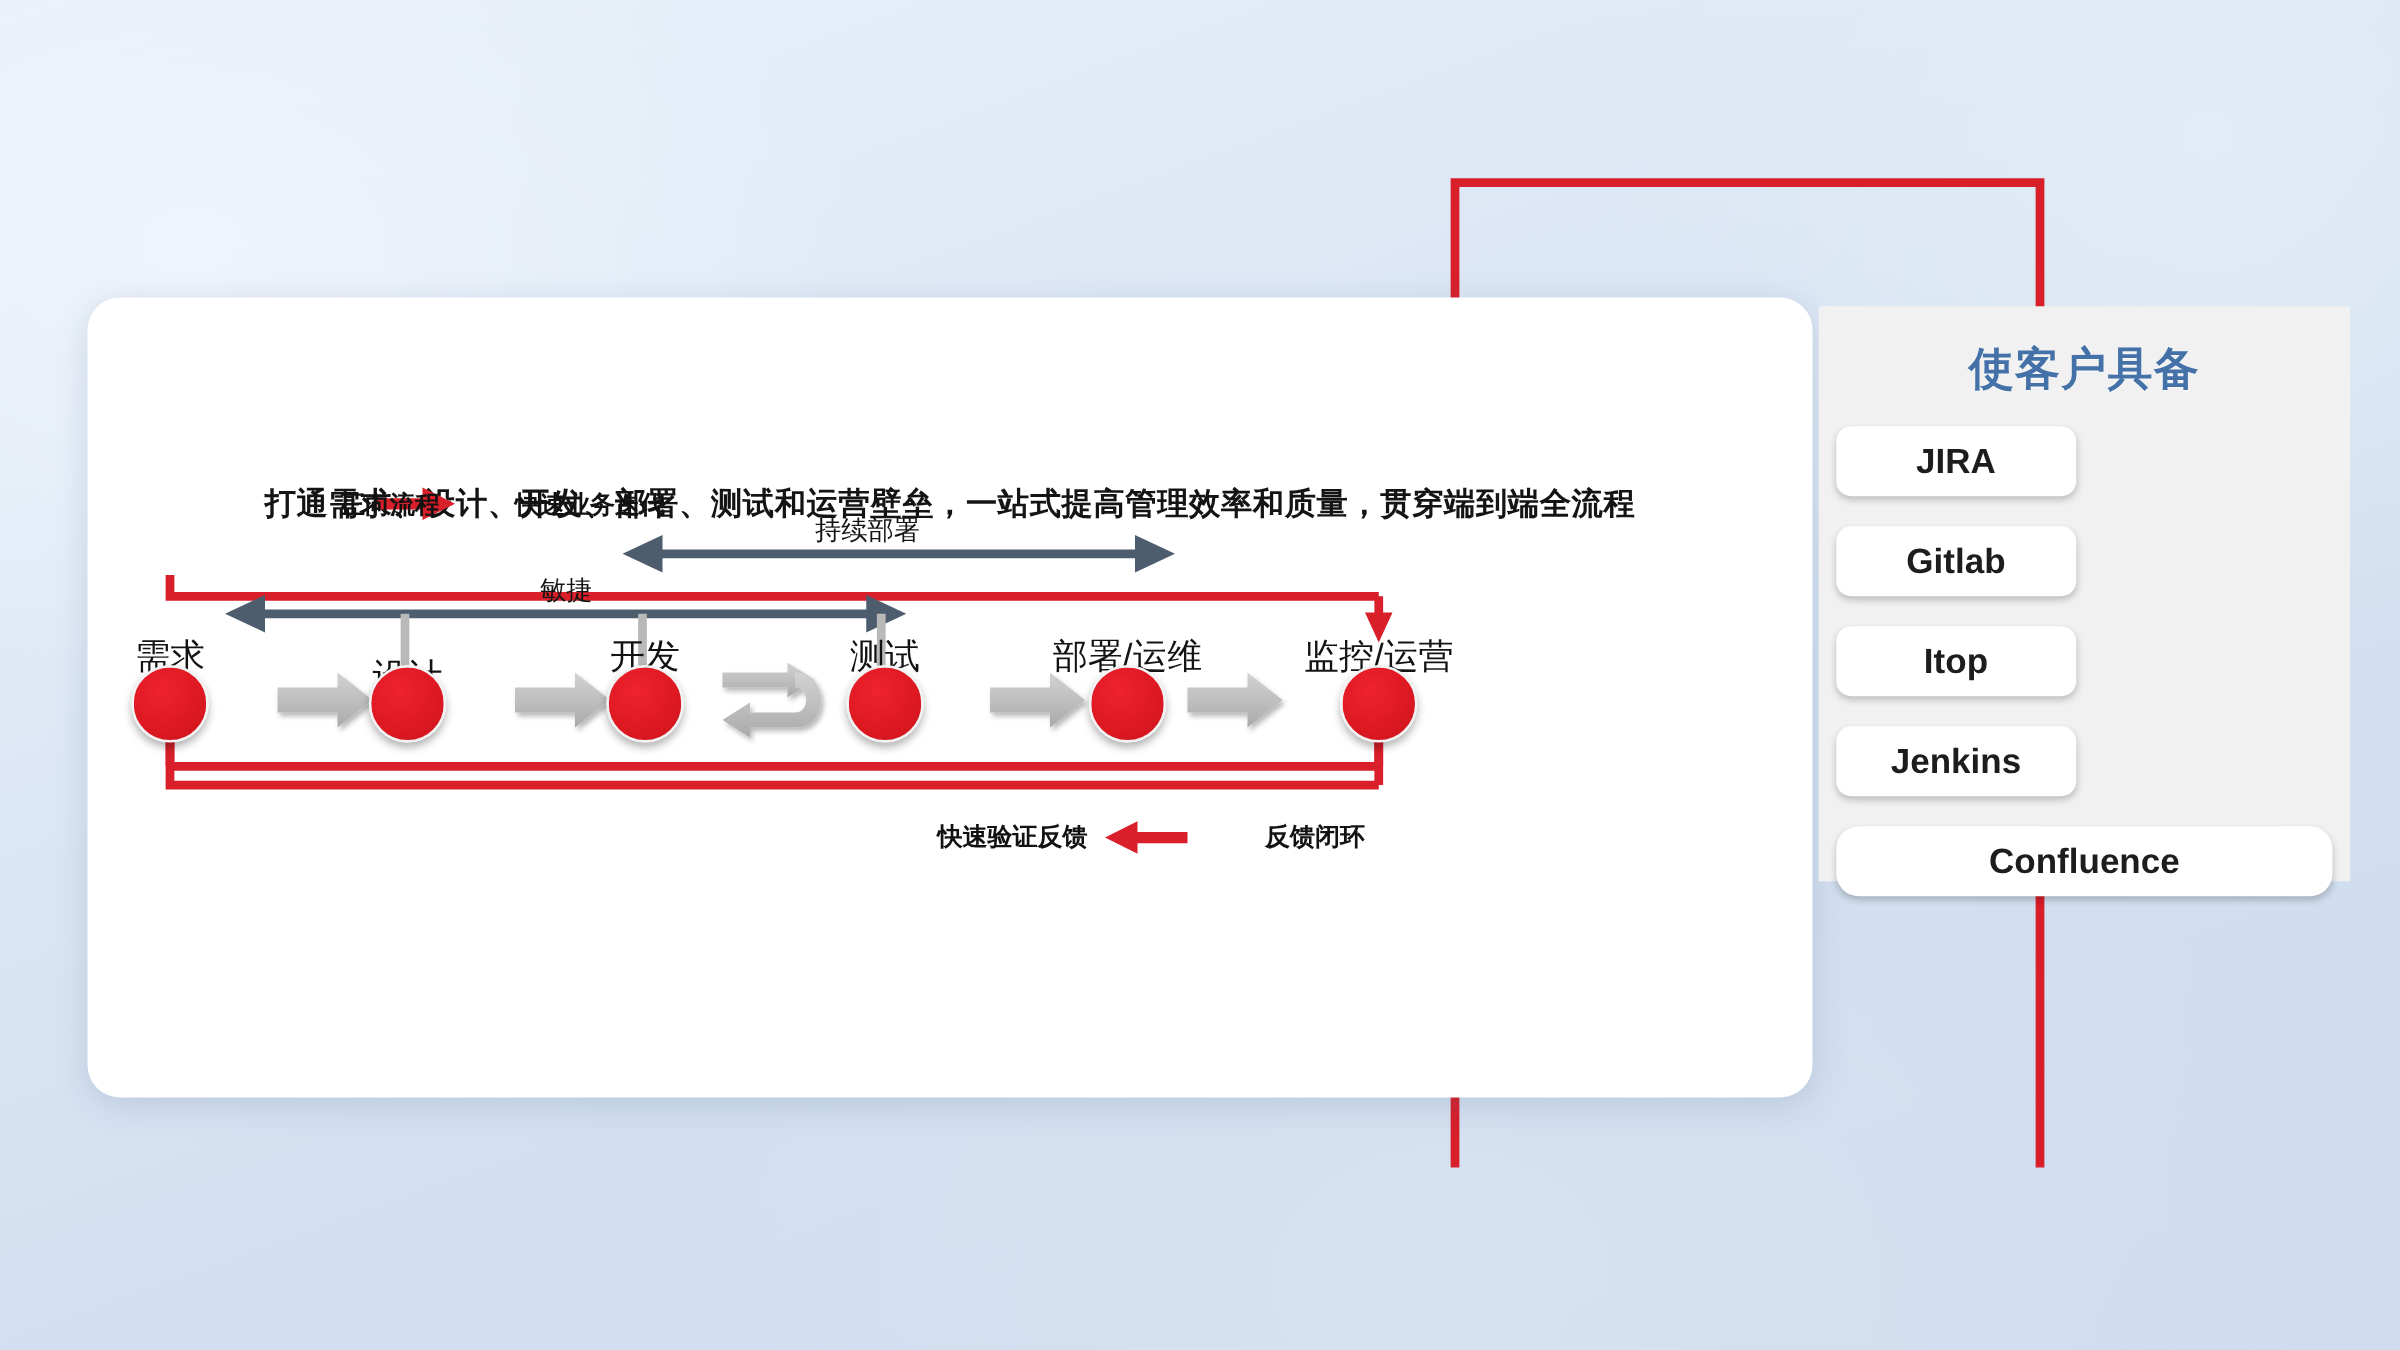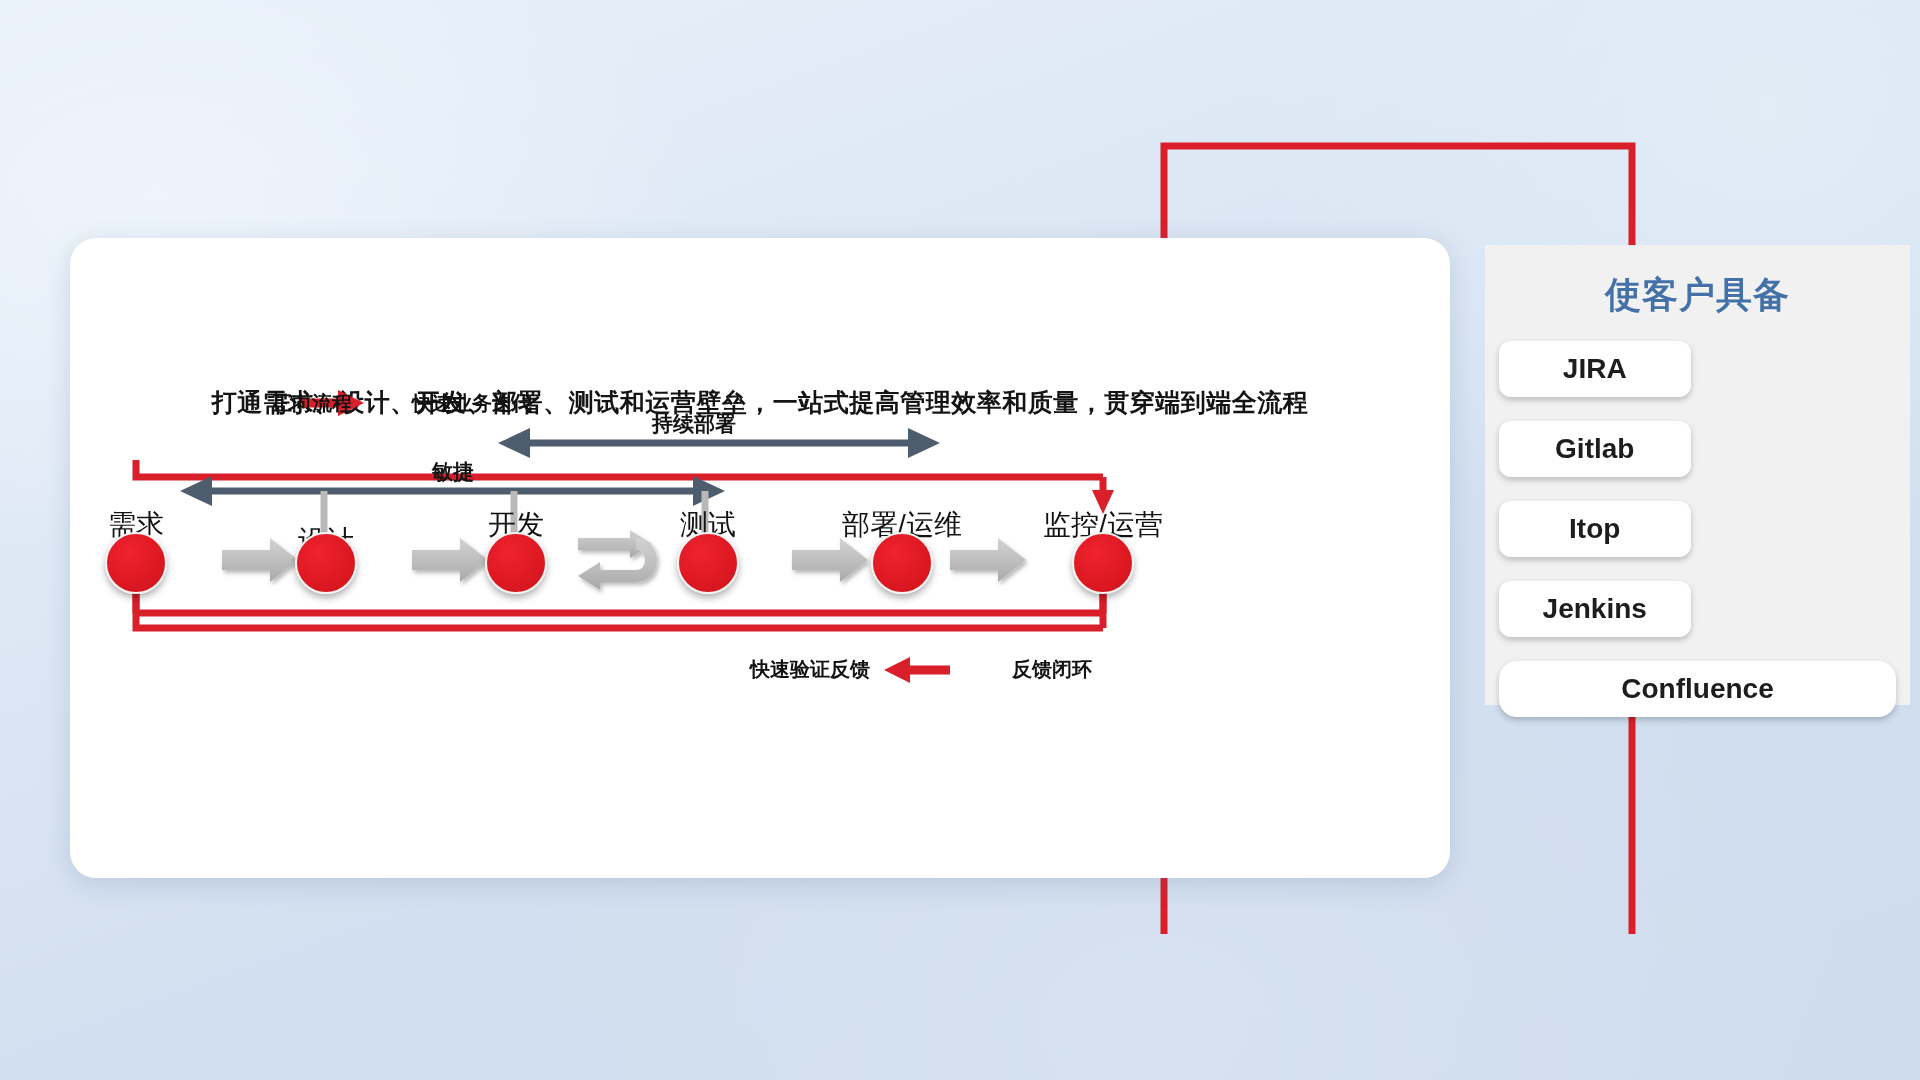--- a/index.html
+++ b/index.html
@@ -45,34 +45,34 @@
   .desc{
     position:absolute;left:0;top:148px;width:100%;text-align:center;
     font-size:25px;font-weight:bold;color:#141414;letter-spacing:.5px;
   }
 
   
   .flow{position:absolute;left:0;top:0;width:1380px;height:640px;}
   .flow svg{position:absolute;left:0;top:0;}
 
   .lbl{position:absolute;font-size:20px;color:#121212;font-weight:bold;white-space:nowrap;padding-left:40px;}
-  .lbl-thin{position:absolute;font-size:21px;color:#141414;white-space:nowrap;font-weight:bold;}
+  .lbl-thin{position:absolute;font-size:21px;color:#141414;white-space:nowrap;font-weight:normal;}
   .stage-lbl{position:absolute;font-size:28px;color:#131313;white-space:nowrap;transform:translateX(-50%);}
 
   .node{
     position:absolute;width:58px;height:58px;border-radius:50%;
     background:radial-gradient(circle at 38% 32%,#ef2230 0%,#de1922 55%,#cc141d 100%);
     border:2px solid #f2f2f2;
     box-shadow:0 4px 7px rgba(0,0,0,.30);
     transform:translateX(-50%);
   }
 
   
   .panel{
-    position:absolute;left:1485px;top:245px;width:425px;height:460px;
+    position:absolute;left:1455px;top:245px;width:425px;height:460px;
     background:#f1f1f1;
   }
   .panel-title{
     margin-top:24px;text-align:center;color:#4472a8;
     font-size:36px;font-weight:bold;line-height:1.45;letter-spacing:1px;
     text-shadow:0 1px 0 rgba(255,255,255,.6);
   }
   .tools{margin:20px 14px 0 14px;display:flex;flex-wrap:wrap;gap:24px;}
   .tool{
     background:#fff;border-radius:12px;height:56px;

